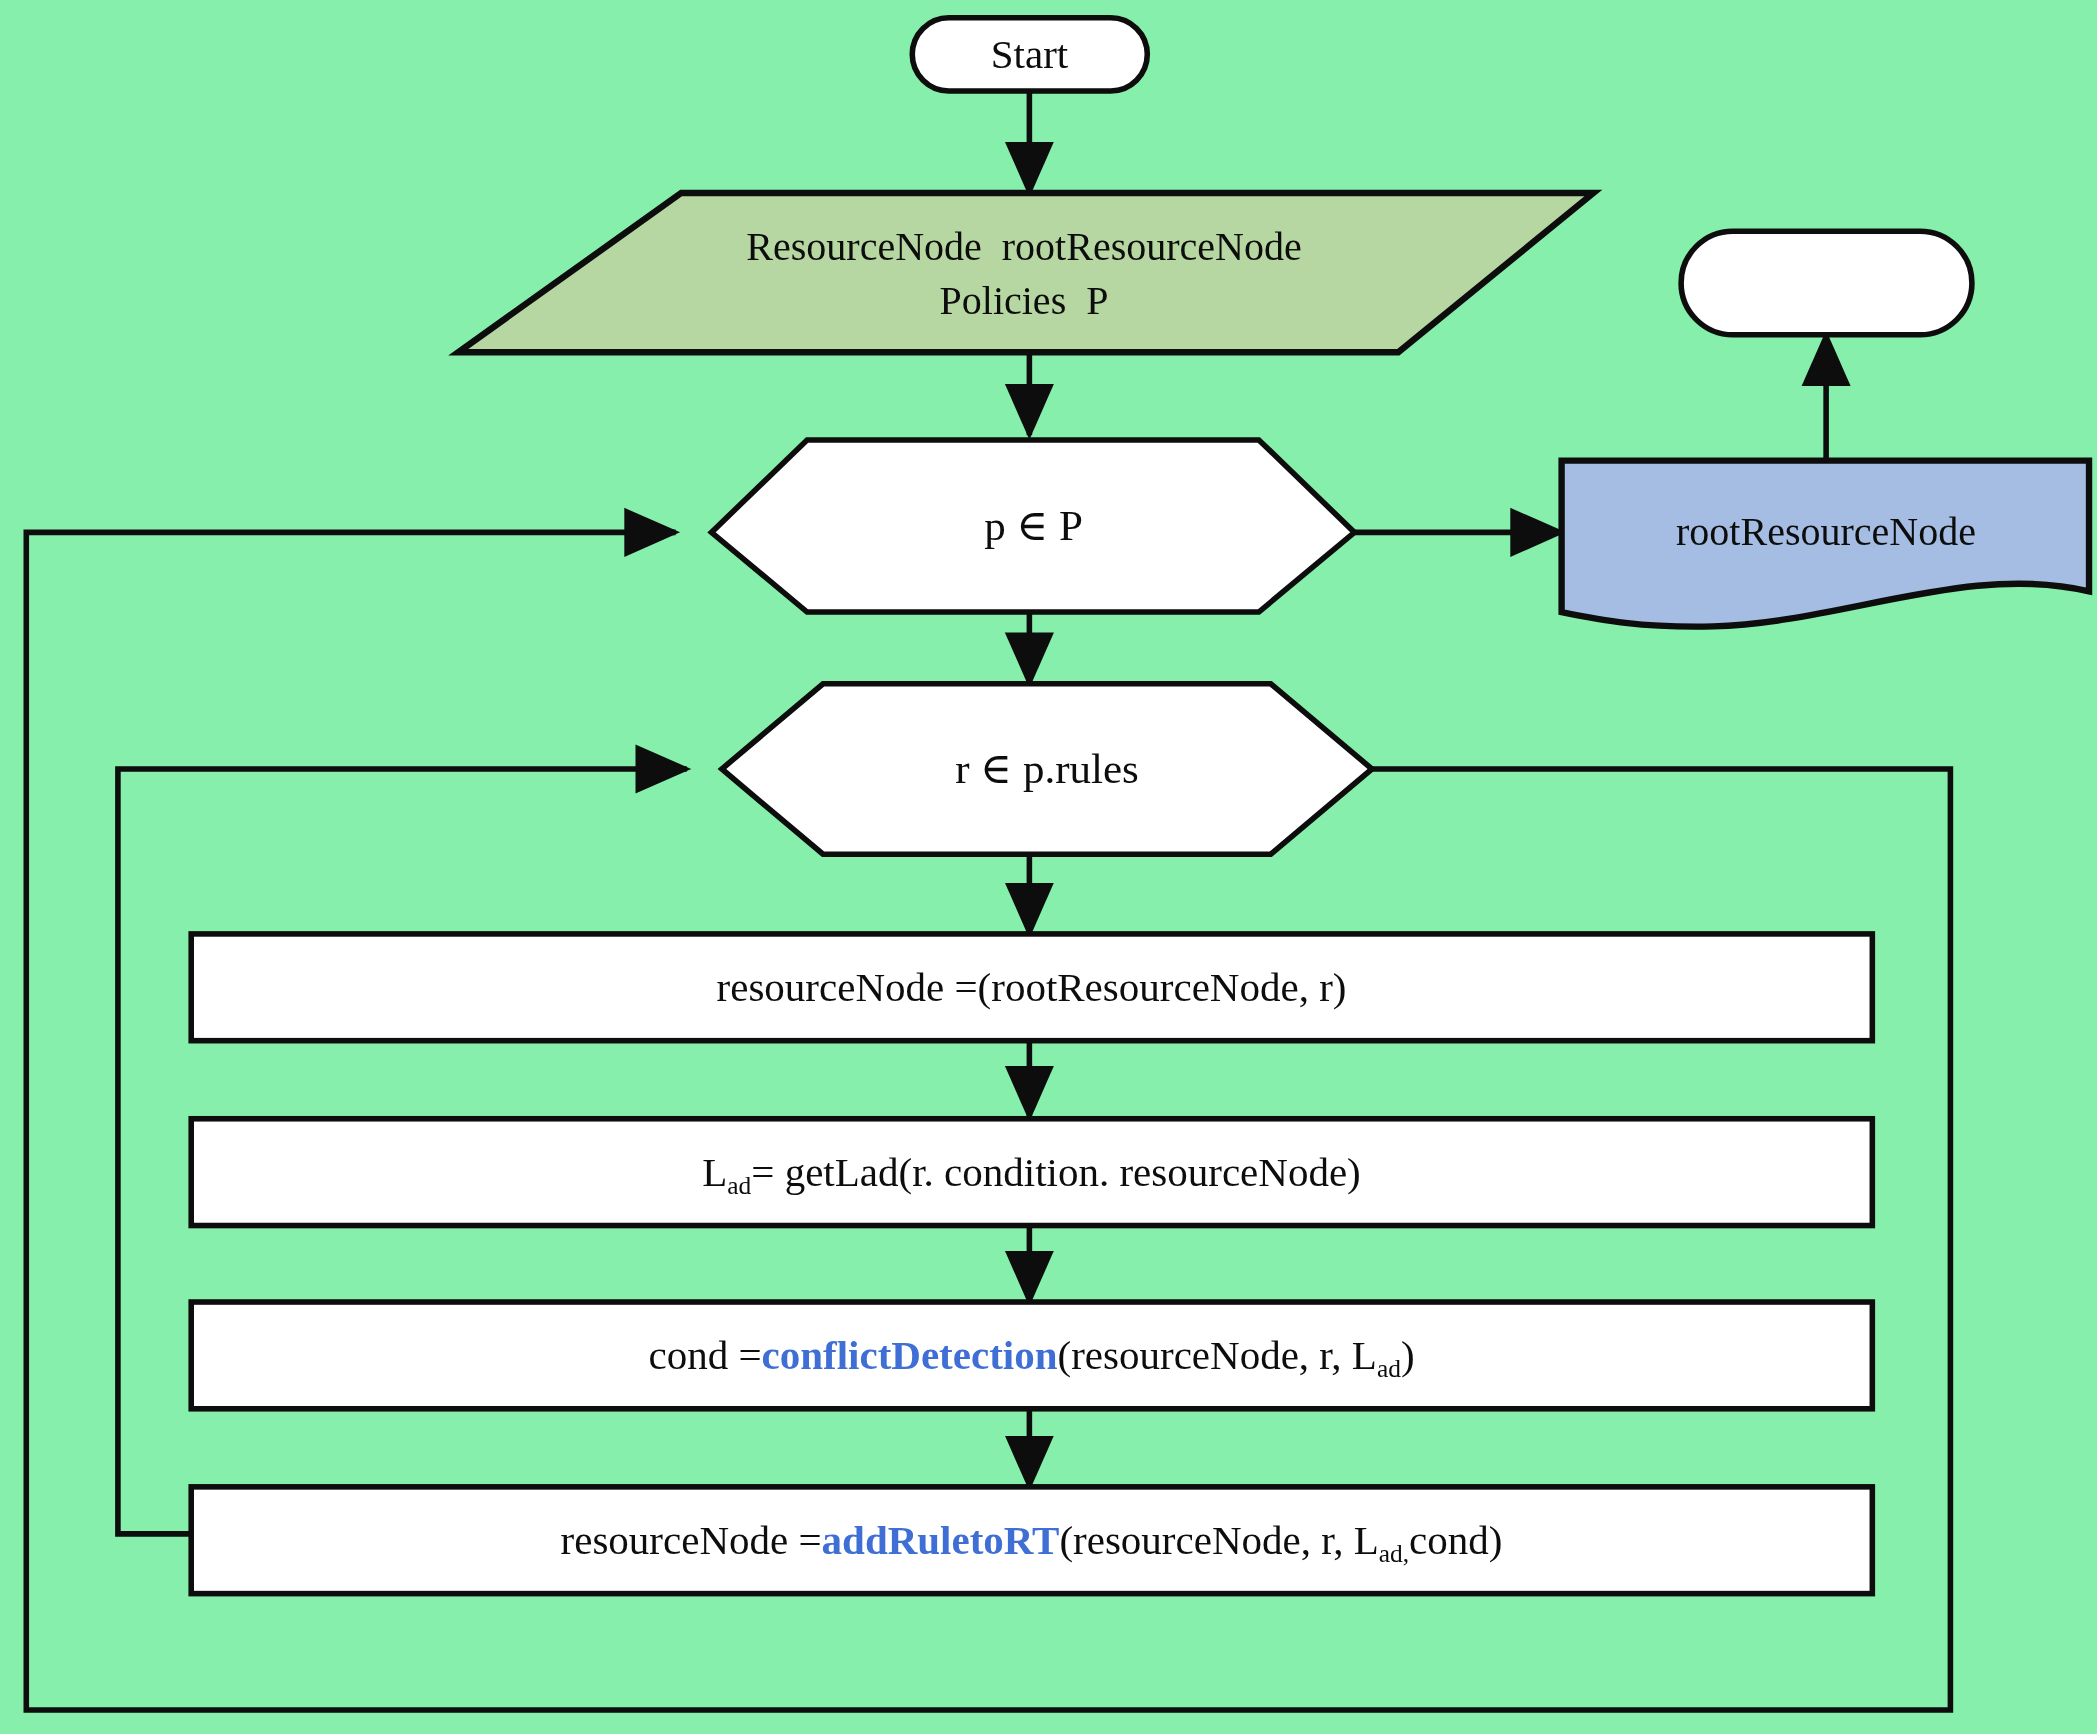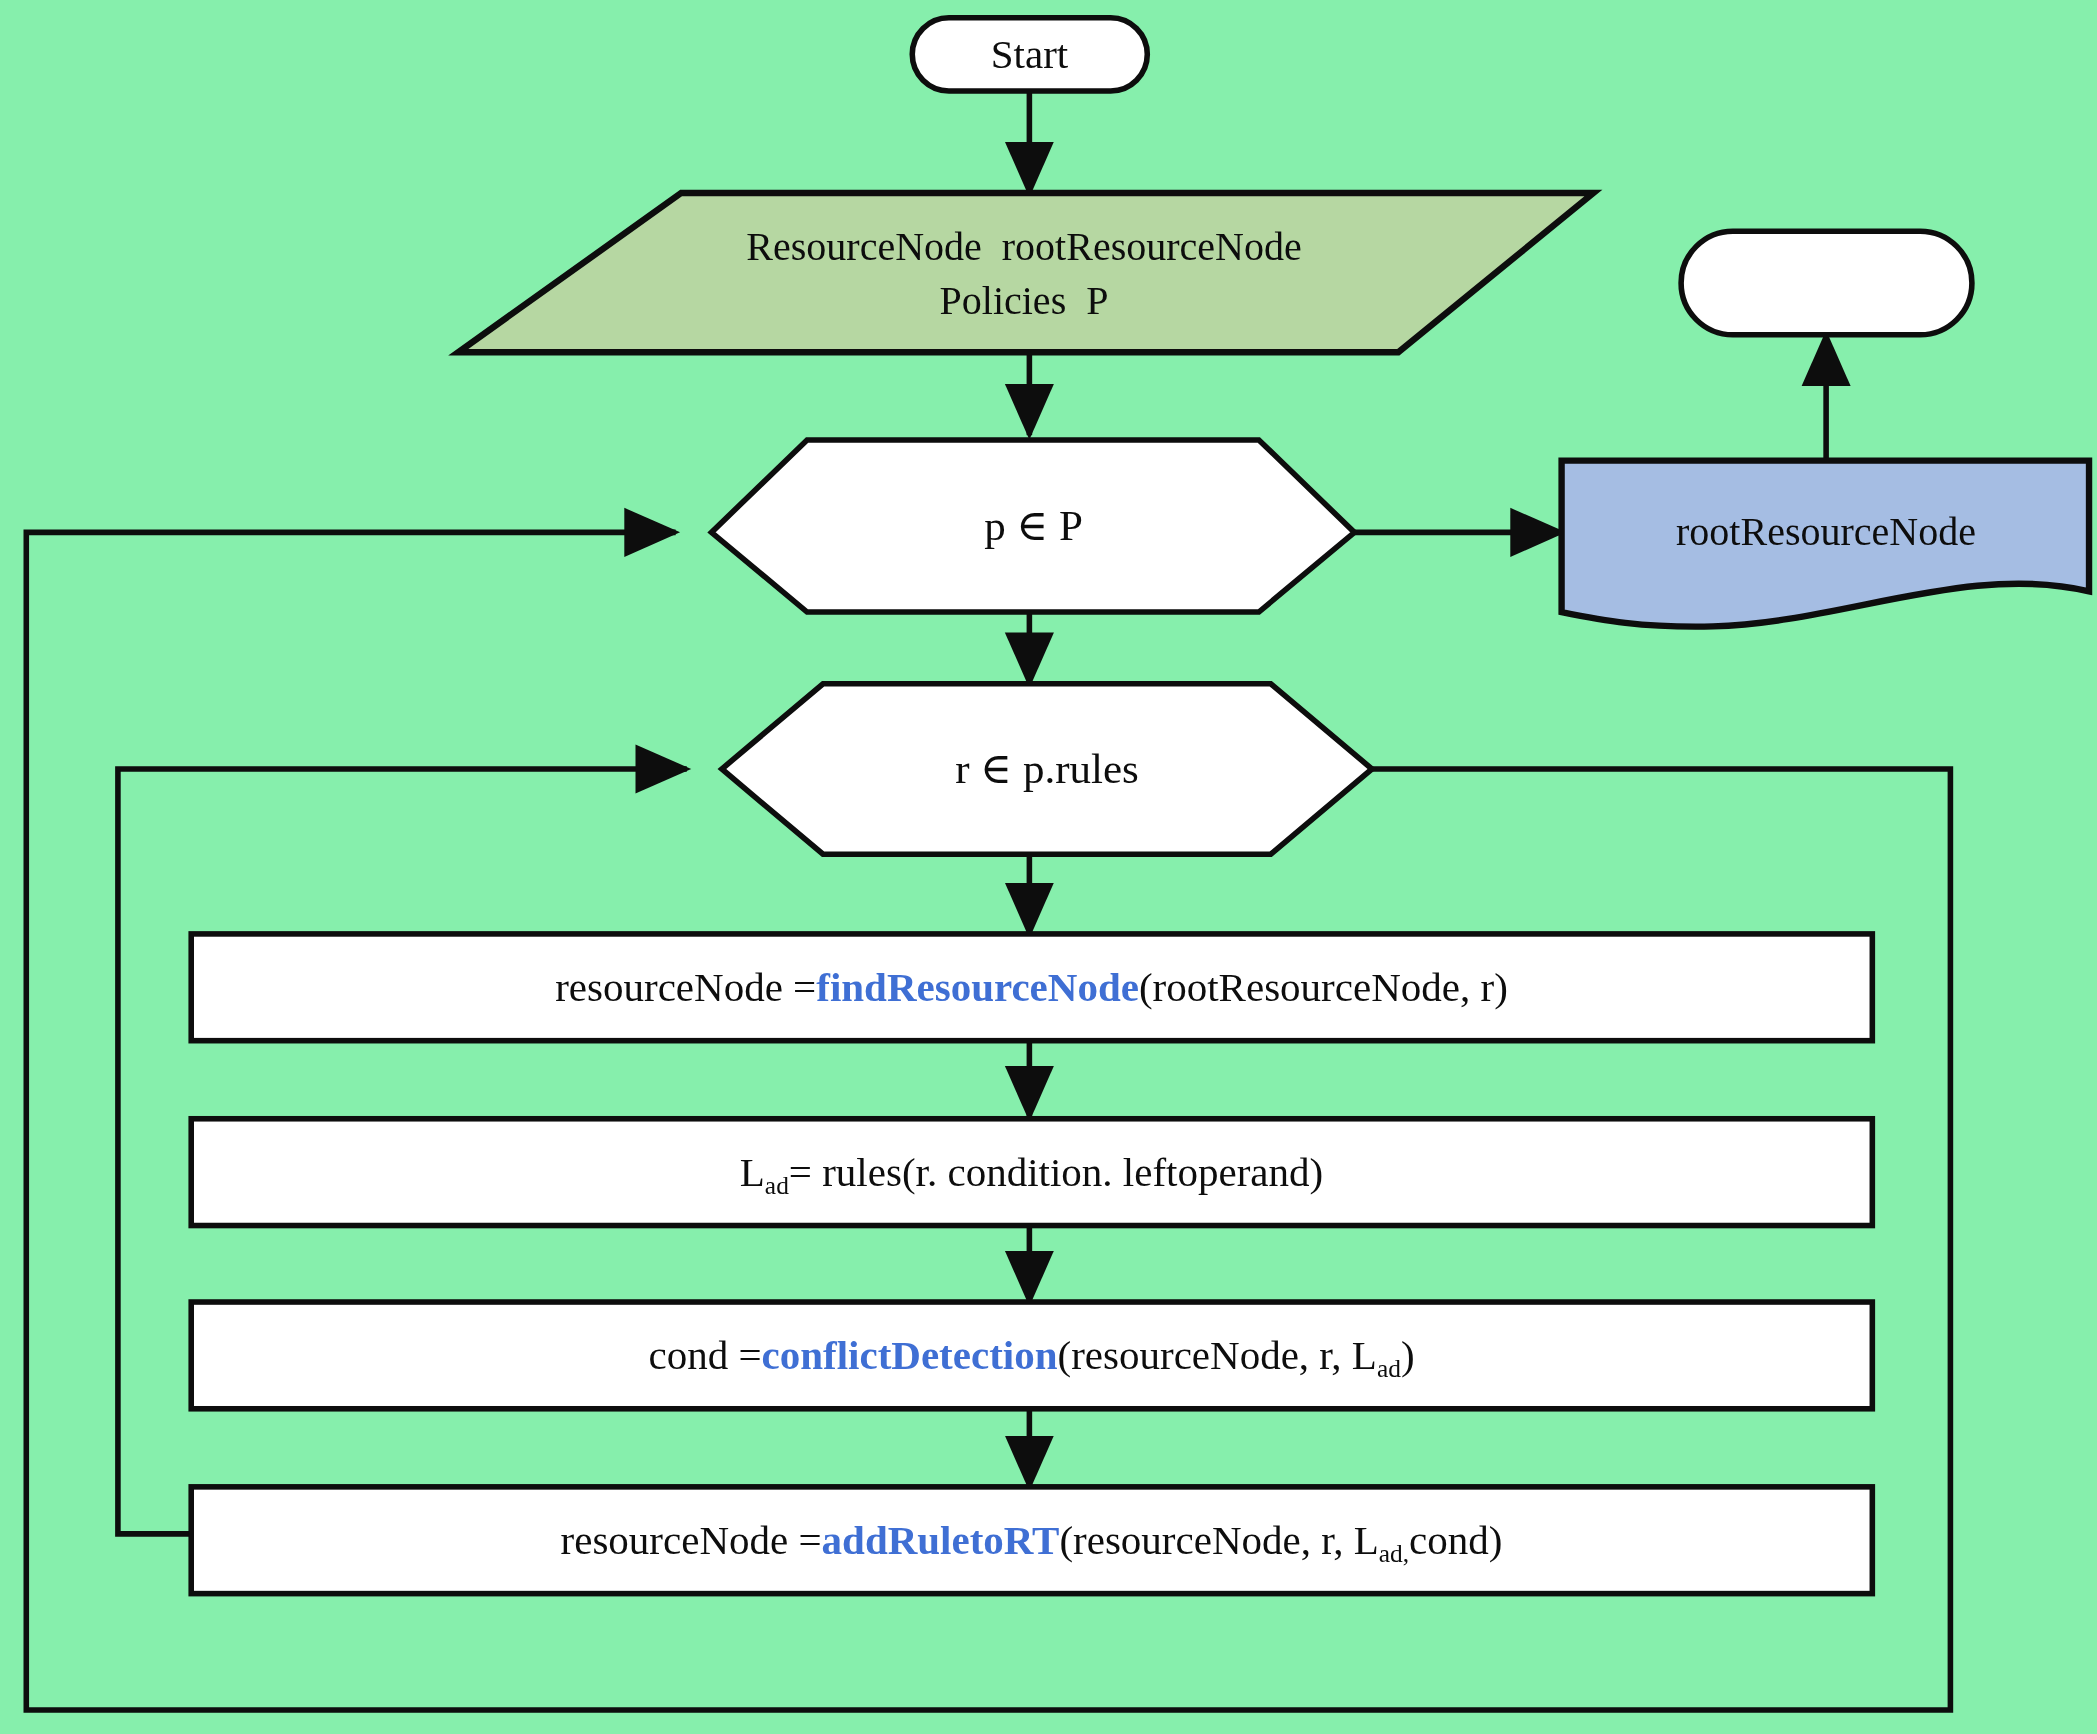--- a/index.html
+++ b/index.html
@@ -119,28 +119,27 @@
       <span>&nbsp;</span><span>P</span>
     </div>
   </div>
 
   <div class="node-label decision-label" style="left:712px; top:440px; width:643px; height:172px;">p ∈ P</div>
 
   <div class="node-label decision-label" style="left:722px; top:684px; width:650px; height:171px;">r  ∈ p.rules</div>
 
   <div class="node-label process-label" style="left:191px; top:934px; width:1681px; height:107px;">
     <span>resourceNode =  </span>
-      <span class="fn">findResourceNode</span>
       <span> (rootResourceNode, r)</span>
   </div>
 
   <div class="node-label process-label" style="left:191px; top:1119px; width:1681px; height:107px;">
     <span>L</span>
       <sub>ad</sub>
-      <span> = rules(r. condition. leftoperand)</span>
+      <span> = getLad(r. condition. resourceNode)</span>
   </div>
 
   <div class="node-label process-label" style="left:191px; top:1302px; width:1681px; height:107px;">
     <span>cond =  </span>
       <span class="fn">conflictDetection</span>
       <span> (resourceNode, r, L</span>
       <sub>ad</sub>
       <span> )</span>
   </div>
 

